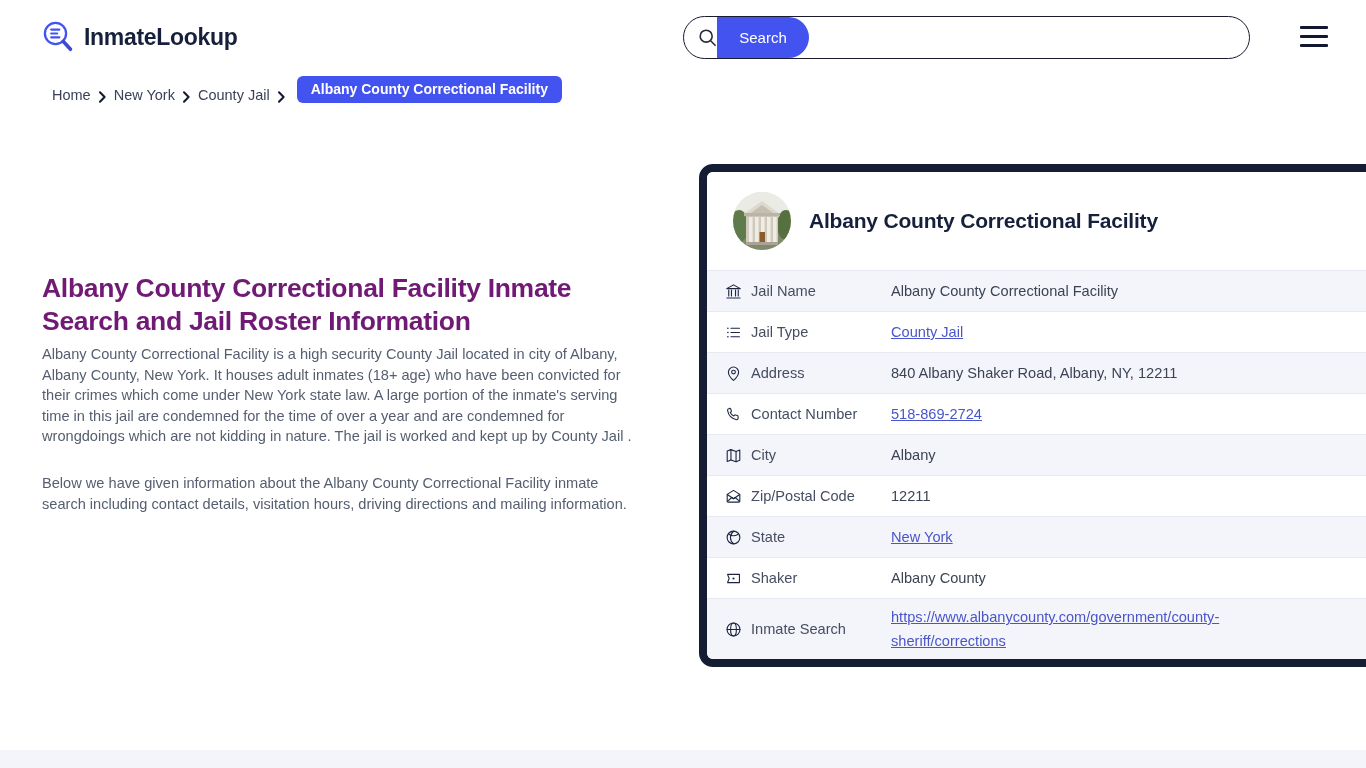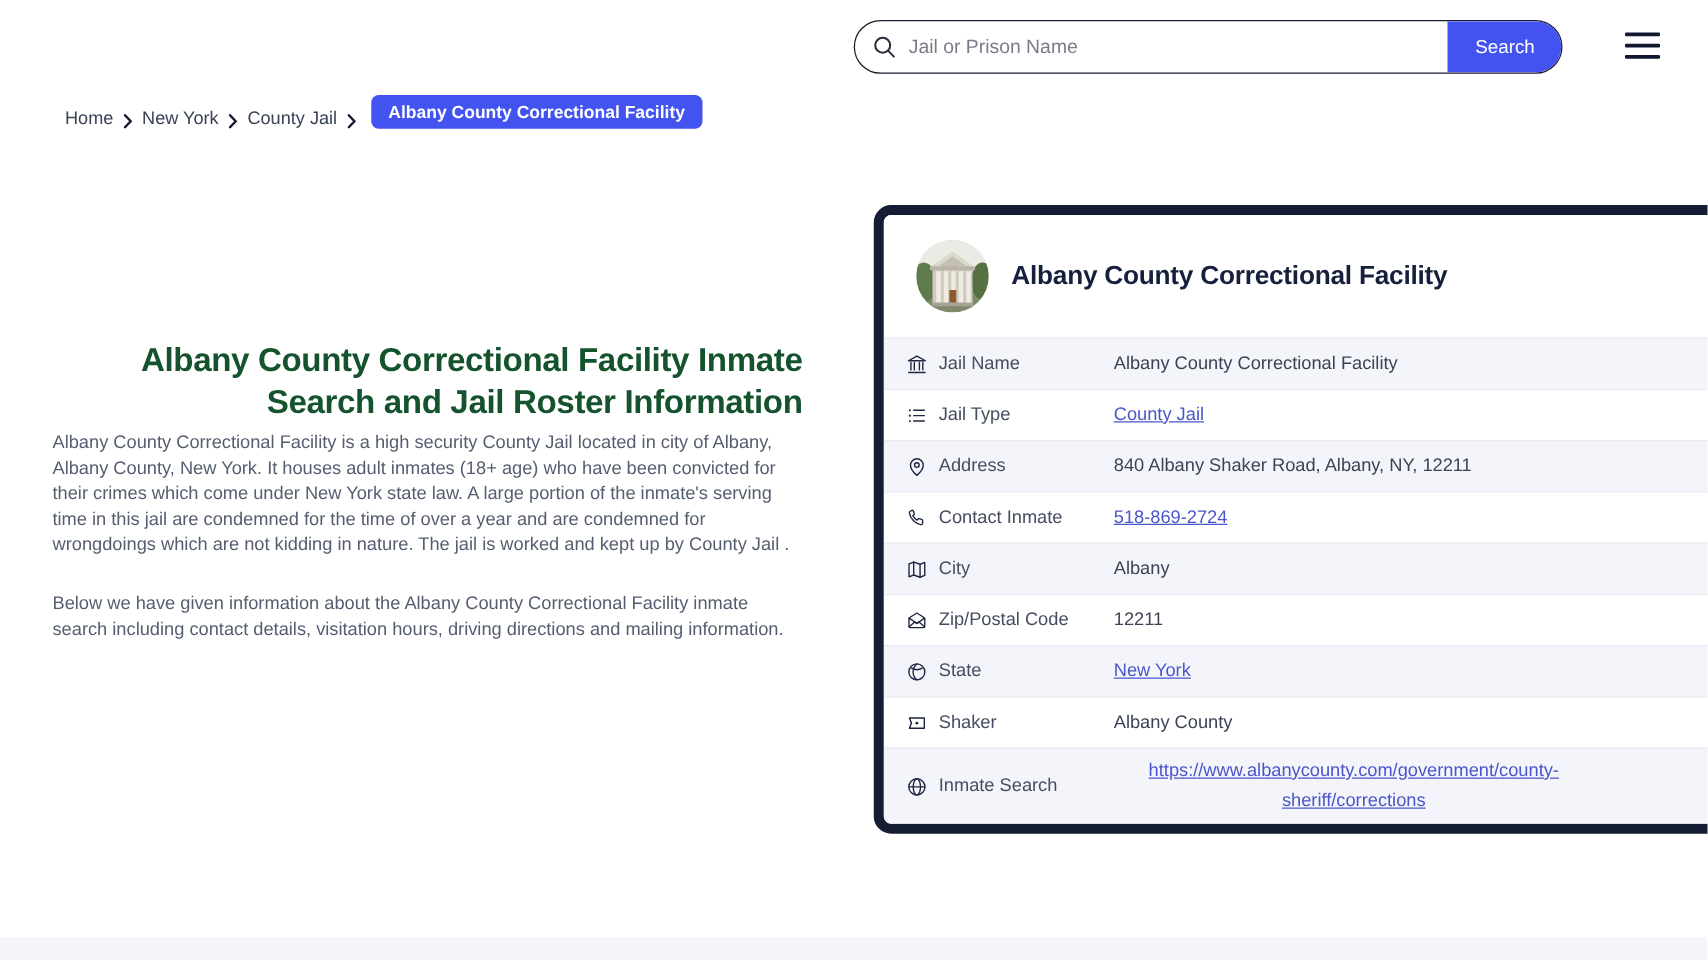--- a/index.html
+++ b/index.html
@@ -138,24 +138,23 @@
   
   .article {
     position: absolute;
     left: 42px; top: 272px;
     width: 600px;
   }
   .article h1 {
     font-size: 26.5px;
     line-height: 33px;
     font-weight: 700;
-    color: #14532d;
+    color: #701a75;
     letter-spacing: -0.3px;
     max-width: 600px;
-    text-align: right;
   }
   .article p {
     margin-top: 6px;
     font-size: 14.6px;
     line-height: 20.6px;
     color: #555e70;
     max-width: 597px;
   }
   .article p.second { margin-top: 26px; }
 
@@ -225,46 +224,57 @@
     flex: 1 1 auto;
     font-size: 14.6px;
     color: #3b4354;
     padding-right: 16px;
     line-height: 24px;
   }
   .row-value a {
     color: #4a55c9;
     text-decoration: underline;
   }
-  .row-value.wrap { white-space: normal; word-break: break-word; max-width: 400px; text-align: center; }
+  .row-value.wrap { white-space: normal; word-break: break-word; max-width: 400px; }
 
   
   .bottom-strip {
     position: absolute;
     left: 0; bottom: 0;
     width: 1366px;
     height: 18px;
     background: #f4f5fa;
     z-index: 1;
   }
 </style>
 </head>
 <body>
 
 <div class="header">
 
+  <div class="brand">
+    <span class="brand-icon">
+      <svg viewBox="0 0 34 34" width="34" height="34" fill="none" xmlns="http://www.w3.org/2000/svg">
+        <circle cx="14.5" cy="13.5" r="10.6" stroke="#4353f0" stroke-width="2.3"></circle>
+        <line x1="10.2" y1="9.6" x2="18.4" y2="9.6" stroke="#4353f0" stroke-width="2.1" stroke-linecap="round"></line>
+        <line x1="10.2" y1="13.5" x2="16.2" y2="13.5" stroke="#4353f0" stroke-width="2.1" stroke-linecap="round"></line>
+        <line x1="10.2" y1="17.4" x2="18.4" y2="17.4" stroke="#4353f0" stroke-width="2.1" stroke-linecap="round"></line>
+        <line x1="22.1" y1="21.3" x2="29.5" y2="29.3" stroke="#3b49d6" stroke-width="3.6" stroke-linecap="round"></line>
+      </svg>
+    </span>
+    <span class="brand-name">InmateLookup</span>
+  </div>
 
   <div class="searchwrap">
     <span class="search-icon">
       <svg viewBox="0 0 20 20" width="19" height="19" fill="none" xmlns="http://www.w3.org/2000/svg">
         <circle cx="8.6" cy="8.6" r="6.3" stroke="#2b2b3d" stroke-width="1.7"></circle>
         <line x1="13.3" y1="13.4" x2="18" y2="18.2" stroke="#2b2b3d" stroke-width="1.7" stroke-linecap="round"></line>
       </svg>
     </span>
-    <input class="search-input" type="text" placeholder="Jail or Prison Name" style="">
     <button class="search-btn">Search</button>
   </div>
 
   <div class="hamburger">
     <span></span>
     <span></span>
     <span></span>
   </div>
 </div>
 
@@ -357,21 +367,21 @@
       <span class="row-label">Address</span>
       <span class="row-value">840 Albany Shaker Road, Albany, NY, 12211</span>
     </div>
 
     <div class="info-row plain">
       <span class="row-icon">
         <svg width="17" height="17" viewBox="0 0 20 20" fill="none" stroke="#1d2540" stroke-width="1.3" stroke-linecap="round" stroke-linejoin="round" xmlns="http://www.w3.org/2000/svg">
           <path d="M5.5 2.6c.7 0 1.1.4 1.3 1l.7 2c.2.5 0 1-.4 1.3l-.9.7a10 10 0 0 0 4.2 4.2l.7-.9c.3-.4.8-.6 1.3-.4l2 .7c.6.2 1 .6 1 1.3v2c0 1-.8 1.7-1.7 1.6A13.4 13.4 0 0 1 3 5c0-1 .7-1.8 1.6-1.8Z"></path>
         </svg>
       </span>
-      <span class="row-label">Contact Inmate</span>
+      <span class="row-label">Contact Number</span>
       <span class="row-value"><a href="#">518-869-2724</a></span>
     </div>
 
     <div class="info-row alt">
       <span class="row-icon">
         <svg width="17" height="17" viewBox="0 0 20 20" fill="none" stroke="#1d2540" stroke-width="1.3" stroke-linecap="round" stroke-linejoin="round" xmlns="http://www.w3.org/2000/svg">
           <path d="M2.6 4.8 7 3.1v12.2l-4.4 1.7V4.8Z"></path>
             <path d="M7 3.1l6 2.1v12.2L7 15.3"></path>
             <path d="M13 5.2l4.4-1.7v12.2L13 17.4"></path>
         </svg>

